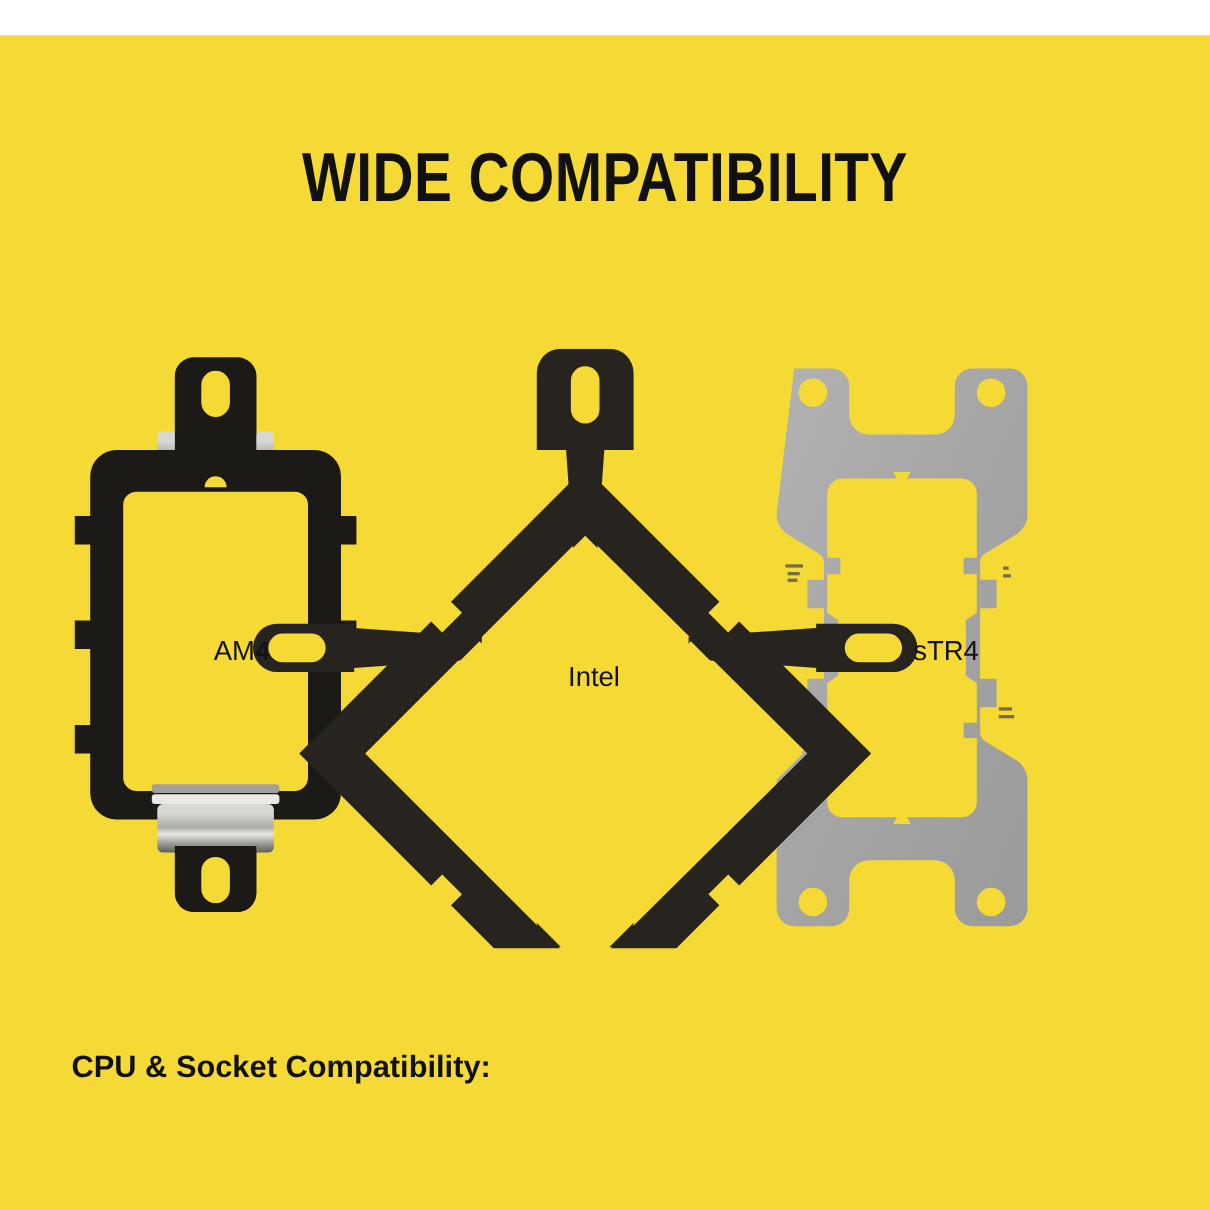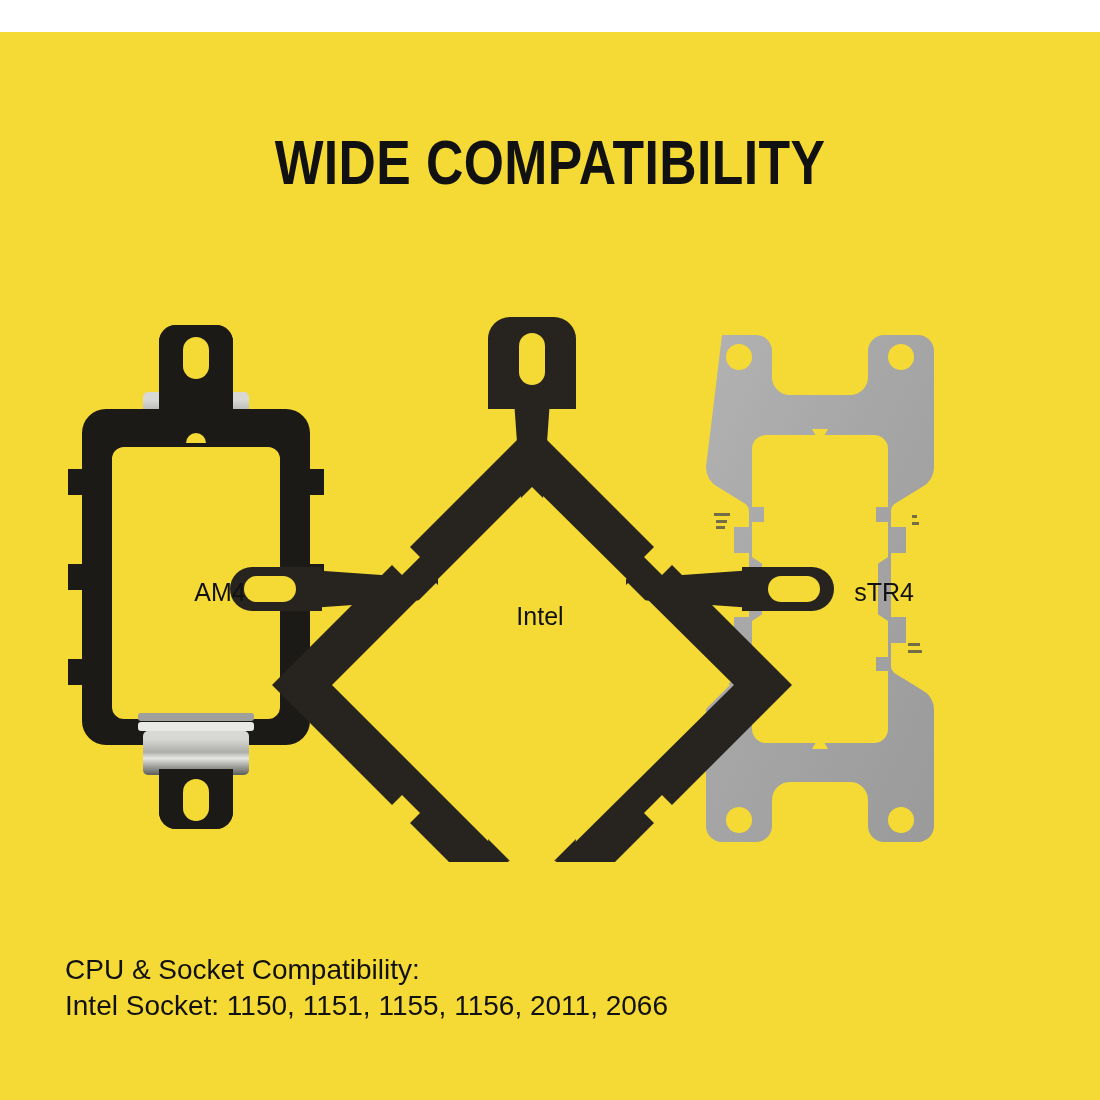--- a/index.html
+++ b/index.html
@@ -60,37 +60,37 @@
     color: #111111;
     font-family: "Liberation Sans", sans-serif;
     font-weight: normal;
     font-size: 25px;
     line-height: 25px;
     white-space: nowrap;
     text-align: center;
   }
   #label-am4  { left: 150px; top: 548px; width: 140px; }
   #label-intel{ left: 470px; top: 572px; width: 140px; }
-  #label-str4 { left: 814px; top: 548px; width: 140px; }
+  #label-str4 { left: 790px; top: 548px; width: 140px; }
 
   
   #specs {
     position: absolute;
     left: 65px;
     top: 920px;
     width: 960px;
     color: #111111;
   }
   .spec-line {
     font-family: "Liberation Sans", sans-serif;
     font-size: 28px;
     line-height: 36px;
     white-space: nowrap;
   }
-  .spec-line.head { font-weight: normal; }
+  .spec-line.head { font-weight: bold; }
 </style>
 </head>
 <body>
 
 <div id="poster">
 
   <div id="title">WIDE COMPATIBILITY</div>
 
   <div id="stage">
     <svg viewBox="0 0 1000 545" xmlns="http://www.w3.org/2000/svg">
@@ -333,16 +333,15 @@
       </g>
     </svg>
   </div>
 
   <div class="bracket-label" id="label-am4">AM4</div>
   <div class="bracket-label" id="label-intel">Intel</div>
   <div class="bracket-label" id="label-str4">sTR4</div>
 
   <div id="specs">
     <div class="spec-line head">CPU &amp; Socket Compatibility:</div>
-    <div class="spec-line">Intel Socket: 1150, 1151, 1155, 1156, 2011, 2066</div>
   </div>
 
 </div>
 
 </body></html>

